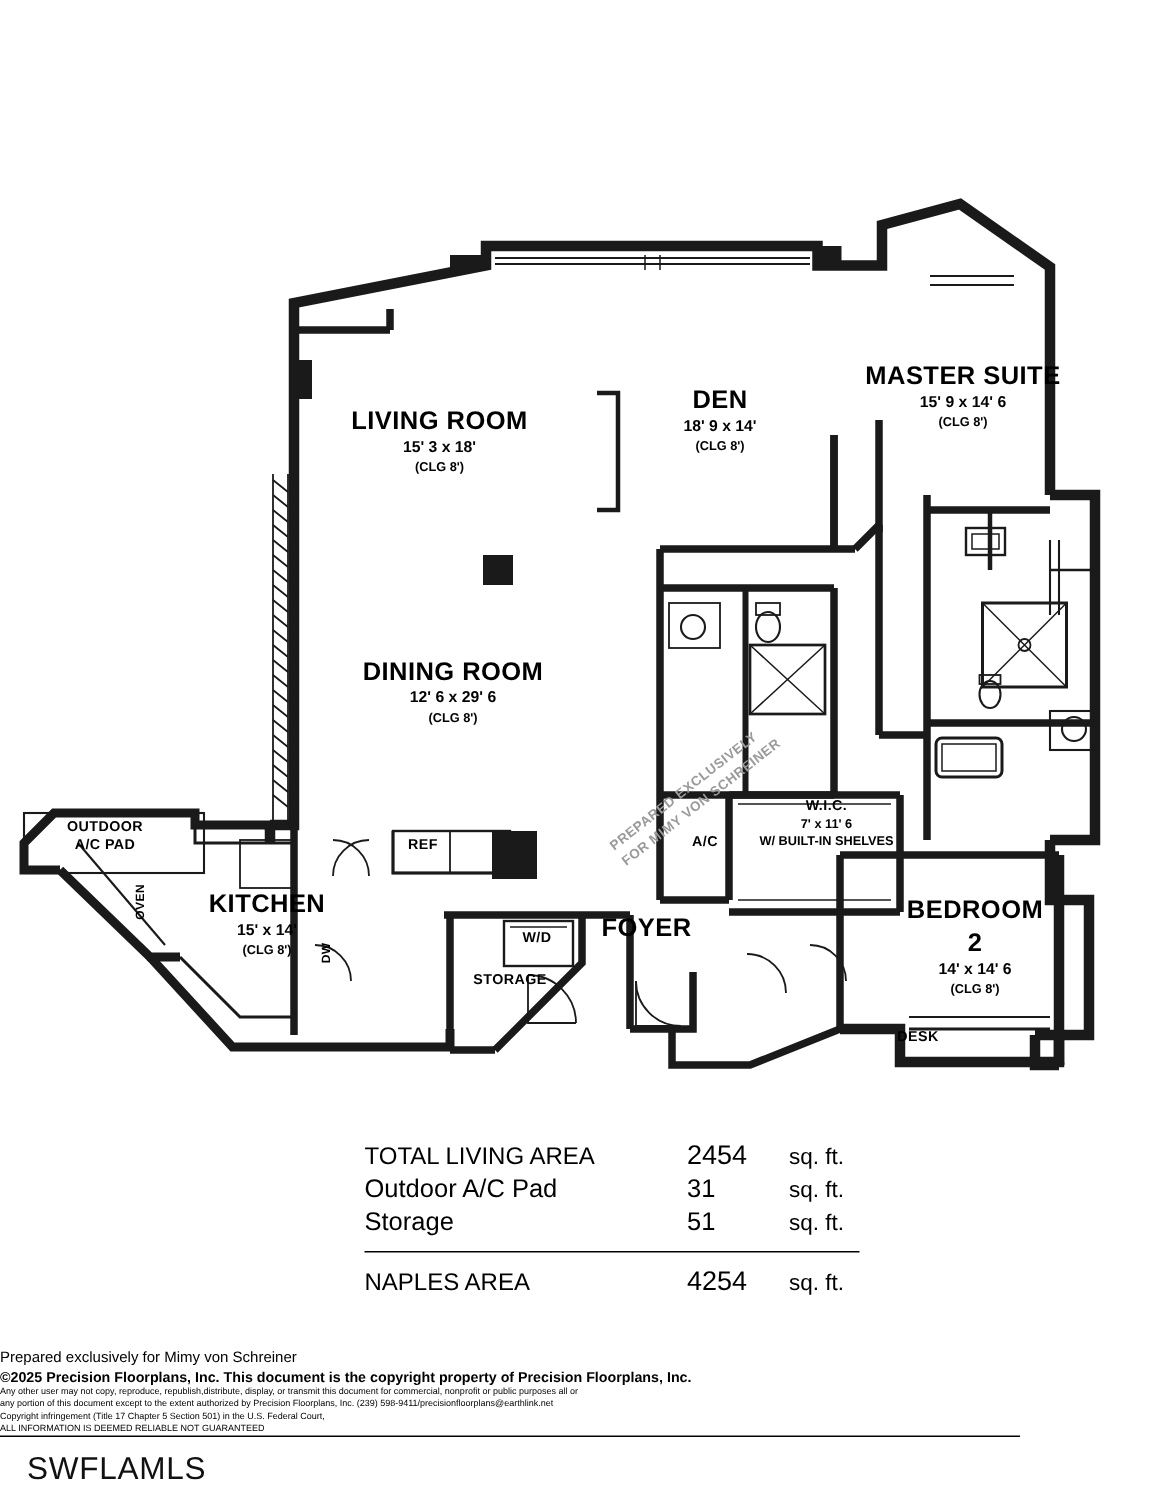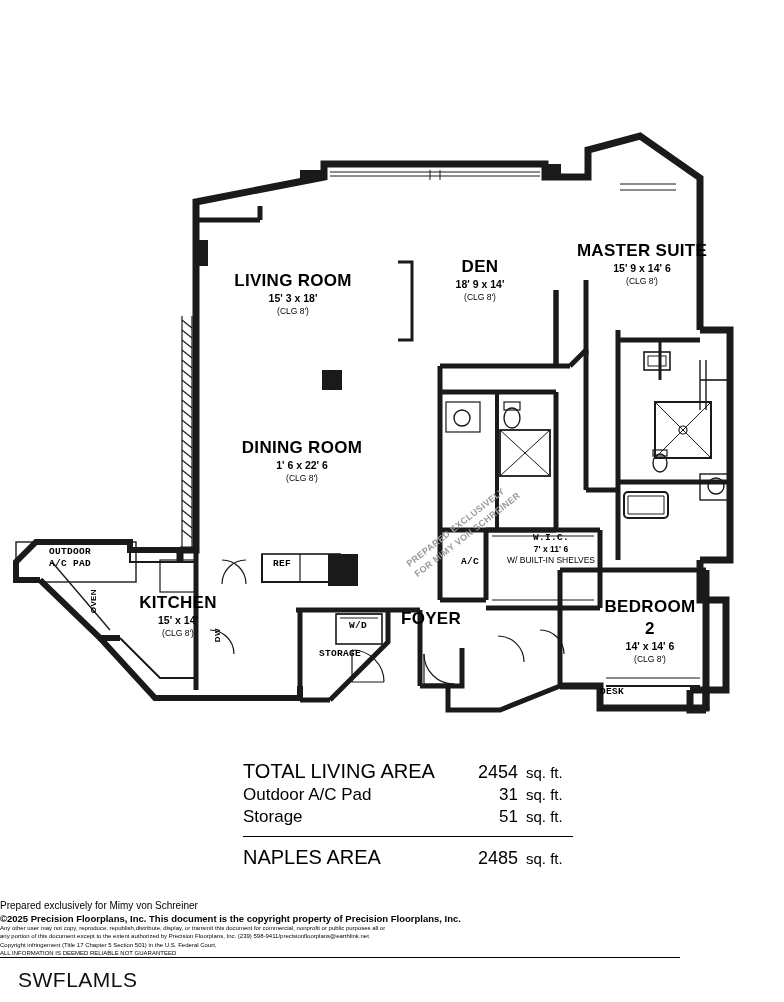--- a/index.html
+++ b/index.html
@@ -59,23 +59,23 @@
     font-size: 17px;
     font-weight: 700;
     letter-spacing: 0.3px;
   }
   .room-dims {
     font-size: 10.5px;
     font-weight: 700;
   }
   .room-clg {
     font-size: 8.5px;
-    font-weight: 400;
-  }
-  .room-small .room-name { font-size: 9.5px; font-family: Liberation Mono, monospace; }
+    font-weight: 700;
+  }
+  .room-small .room-name { font-size: 9.5px; }
   .room-small .room-dims { font-size: 8.5px; }
   .room-tiny .room-name { font-size: 8px; }
 
   .rot90 {
     transform: rotate(-90deg);
     transform-origin: center center;
   }
 
   
   .watermark {
@@ -103,28 +103,27 @@
     display: flex;
     align-items: baseline;
     margin-bottom: 2px;
   }
   .area-label {
     font-size: 17px;
     flex: 0 0 215px;
   }
   .area-value {
     font-size: 17px;
-    text-align: right;
     flex: 0 0 60px;
   }
   .area-unit {
     font-size: 15px;
     padding-left: 8px;
   }
-  .area-row.big .area-label { font-size: 20px; }
+  .area-row.big .area-label { font-size: 16px; }
   .area-row.big .area-value { font-size: 18px; }
   .area-rule {
     border-top: 1.3px solid #000;
     margin: 9px 0 9px 0;
     width: 330px;
   }
 
   
   .disclaimer {
     position: absolute;
@@ -351,21 +350,21 @@
     </div>
 
     <div class="room-label" style="left:562px; top:110px; width:160px;">
       <div class="room-name">MASTER SUITE</div>
       <div class="room-dims">15' 9 x 14' 6</div>
       <div class="room-clg">(CLG 8')</div>
     </div>
 
     <div class="room-label" style="left:222px; top:307px; width:160px;">
       <div class="room-name">DINING ROOM</div>
-      <div class="room-dims">1' 6 x 22' 6</div>
+      <div class="room-dims">12' 6 x 29' 6</div>
       <div class="room-clg">(CLG 8')</div>
     </div>
 
     <div class="room-label" style="left:118px; top:462px; width:120px;">
       <div class="room-name">KITCHEN</div>
       <div class="room-dims">15' x 14'</div>
       <div class="room-clg">(CLG 8')</div>
     </div>
 
     <div class="room-label" style="left:580px; top:466px; width:140px;">
@@ -437,21 +436,21 @@
       <div class="area-unit">sq. ft.</div>
     </div>
     <div class="area-row">
       <div class="area-label">Storage</div>
       <div class="area-value">51</div>
       <div class="area-unit">sq. ft.</div>
     </div>
     <div class="area-rule"></div>
     <div class="area-row big">
       <div class="area-label">NAPLES AREA</div>
-      <div class="area-value">2485</div>
+      <div class="area-value">4254</div>
       <div class="area-unit">sq. ft.</div>
     </div>
   </div>
 
   <div class="disclaimer">
     <div class="disc-1">Prepared exclusively for Mimy von Schreiner</div>
     <div class="disc-2">©2025 Precision Floorplans, Inc. This document is the copyright property of Precision Floorplans, Inc.</div>
     <div class="disc-fine">Any other user may not copy, reproduce, republish,distribute, display, or transmit this document for commercial, nonprofit or public purposes all or</div>
     <div class="disc-fine">any portion of this document except to the extent authorized by Precision Floorplans, Inc. (239) 598-9411/precisionfloorplans@earthlink.net</div>
     <div class="disc-fine">Copyright infringement (Title 17 Chapter 5 Section 501) in the U.S. Federal Court,</div>

